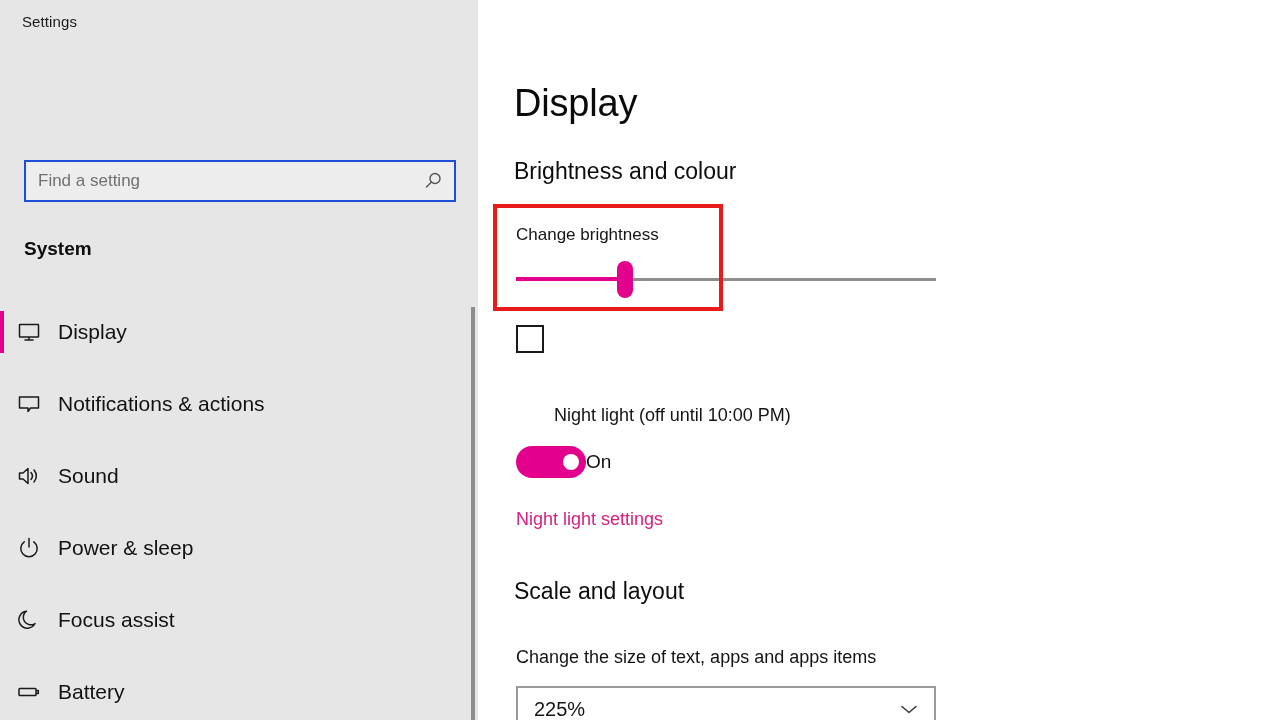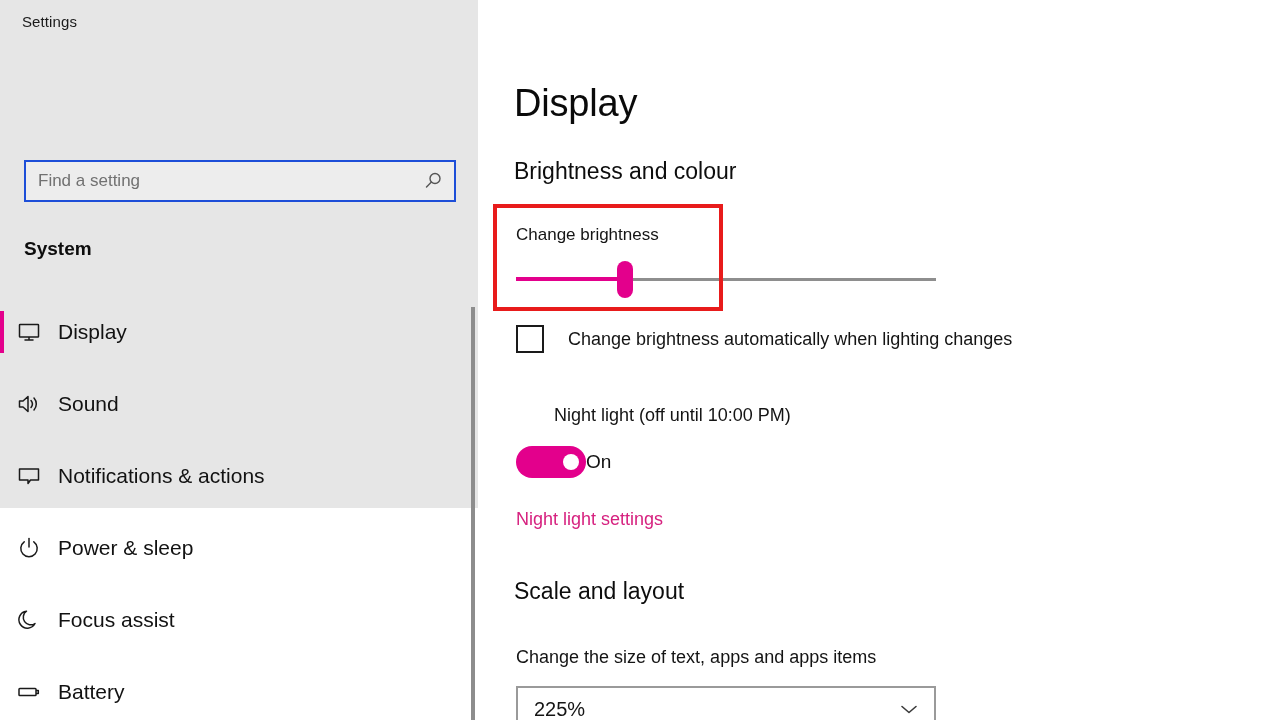--- a/index.html
+++ b/index.html
@@ -14,21 +14,21 @@
     font-family: "Liberation Sans", sans-serif;
     background: #ffffff;
     position: relative;
     -webkit-font-smoothing: antialiased;
   }
 
   
   #sidebar {
     position: absolute;
     left: 0; top: 0;
-    width: 478px; height: 508px;
+    width: 478px; height: 720px;
     background: #e6e6e6;
   }
 
   #app-title {
     position: absolute;
     left: 22px; top: 13px;
     font-size: 15px;
     color: #1a1a1a;
     letter-spacing: .1px;
   }
@@ -328,36 +328,36 @@
           <line x1="9" y1="21" x2="17" y2="21" stroke="#1a1a1a" stroke-width="1.5" stroke-linecap="round"></line>
         </svg>
       </span>
       <span class="lbl">Display</span>
     </div>
 
     <div class="nav-item">
 
       <span class="ic">
         <svg class="icon-svg" width="26" height="26" viewBox="0 0 26 26">
+          <path d="M3.5 6 H22.5 V17 H14.5 L12 20.5 L12 17 H3.5 Z" fill="none" stroke="#1a1a1a" stroke-width="1.5" stroke-linejoin="round"></path>
+        </svg>
+      </span>
+      <span class="lbl">Notifications &amp; actions</span>
+    </div>
+
+    <div class="nav-item">
+
+      <span class="ic">
+        <svg class="icon-svg" width="26" height="26" viewBox="0 0 26 26">
           <path d="M3.5 10 H7 L12 5.5 V20.5 L7 16 H3.5 Z" fill="none" stroke="#1a1a1a" stroke-width="1.5" stroke-linejoin="round"></path>
           <path d="M15 9.5 A5.5 5.5 0 0 1 15 16.5" fill="none" stroke="#1a1a1a" stroke-width="1.5" stroke-linecap="round"></path>
           <path d="M18 7 A9 9 0 0 1 18 19" fill="none" stroke="#1a1a1a" stroke-width="1.5" stroke-linecap="round"></path>
         </svg>
       </span>
       <span class="lbl">Sound</span>
-    </div>
-
-    <div class="nav-item">
-
-      <span class="ic">
-        <svg class="icon-svg" width="26" height="26" viewBox="0 0 26 26">
-          <path d="M3.5 6 H22.5 V17 H14.5 L12 20.5 L12 17 H3.5 Z" fill="none" stroke="#1a1a1a" stroke-width="1.5" stroke-linejoin="round"></path>
-        </svg>
-      </span>
-      <span class="lbl">Notifications &amp; actions</span>
     </div>
 
     <div class="nav-item">
 
       <span class="ic">
         <svg class="icon-svg" width="26" height="26" viewBox="0 0 26 26">
           <path d="M8.2 6.8 A8.2 8.2 0 1 0 17.8 6.8" fill="none" stroke="#1a1a1a" stroke-width="1.5" stroke-linecap="round"></path>
           <line x1="13" y1="3.5" x2="13" y2="12" stroke="#1a1a1a" stroke-width="1.5" stroke-linecap="round"></line>
         </svg>
       </span>
@@ -399,21 +399,20 @@
   <div id="brightness-label">Change brightness</div>
 
   <div id="brightness-slider">
     <div id="slider-track-bg"></div>
     <div id="slider-track-fill" style="width: 109.2px; background: rgb(227, 0, 140);"></div>
     <div id="slider-thumb" style="left: 109.2px; background: rgb(227, 0, 140);"></div>
   </div>
 
   <div id="auto-brightness-row">
     <span id="auto-brightness-box"></span>
-    <span id="auto-brightness-label">Change brightness automatically when lighting changes</span>
   </div>
 
   <div id="night-light-label">Night light (off until 10:00 PM)</div>
 
   <div id="night-light-row">
     <span id="night-light-toggle" style="background: rgb(227, 0, 140);">
       <span class="knob"></span>
     </span>
     <span id="night-light-state">On</span>
   </div>

